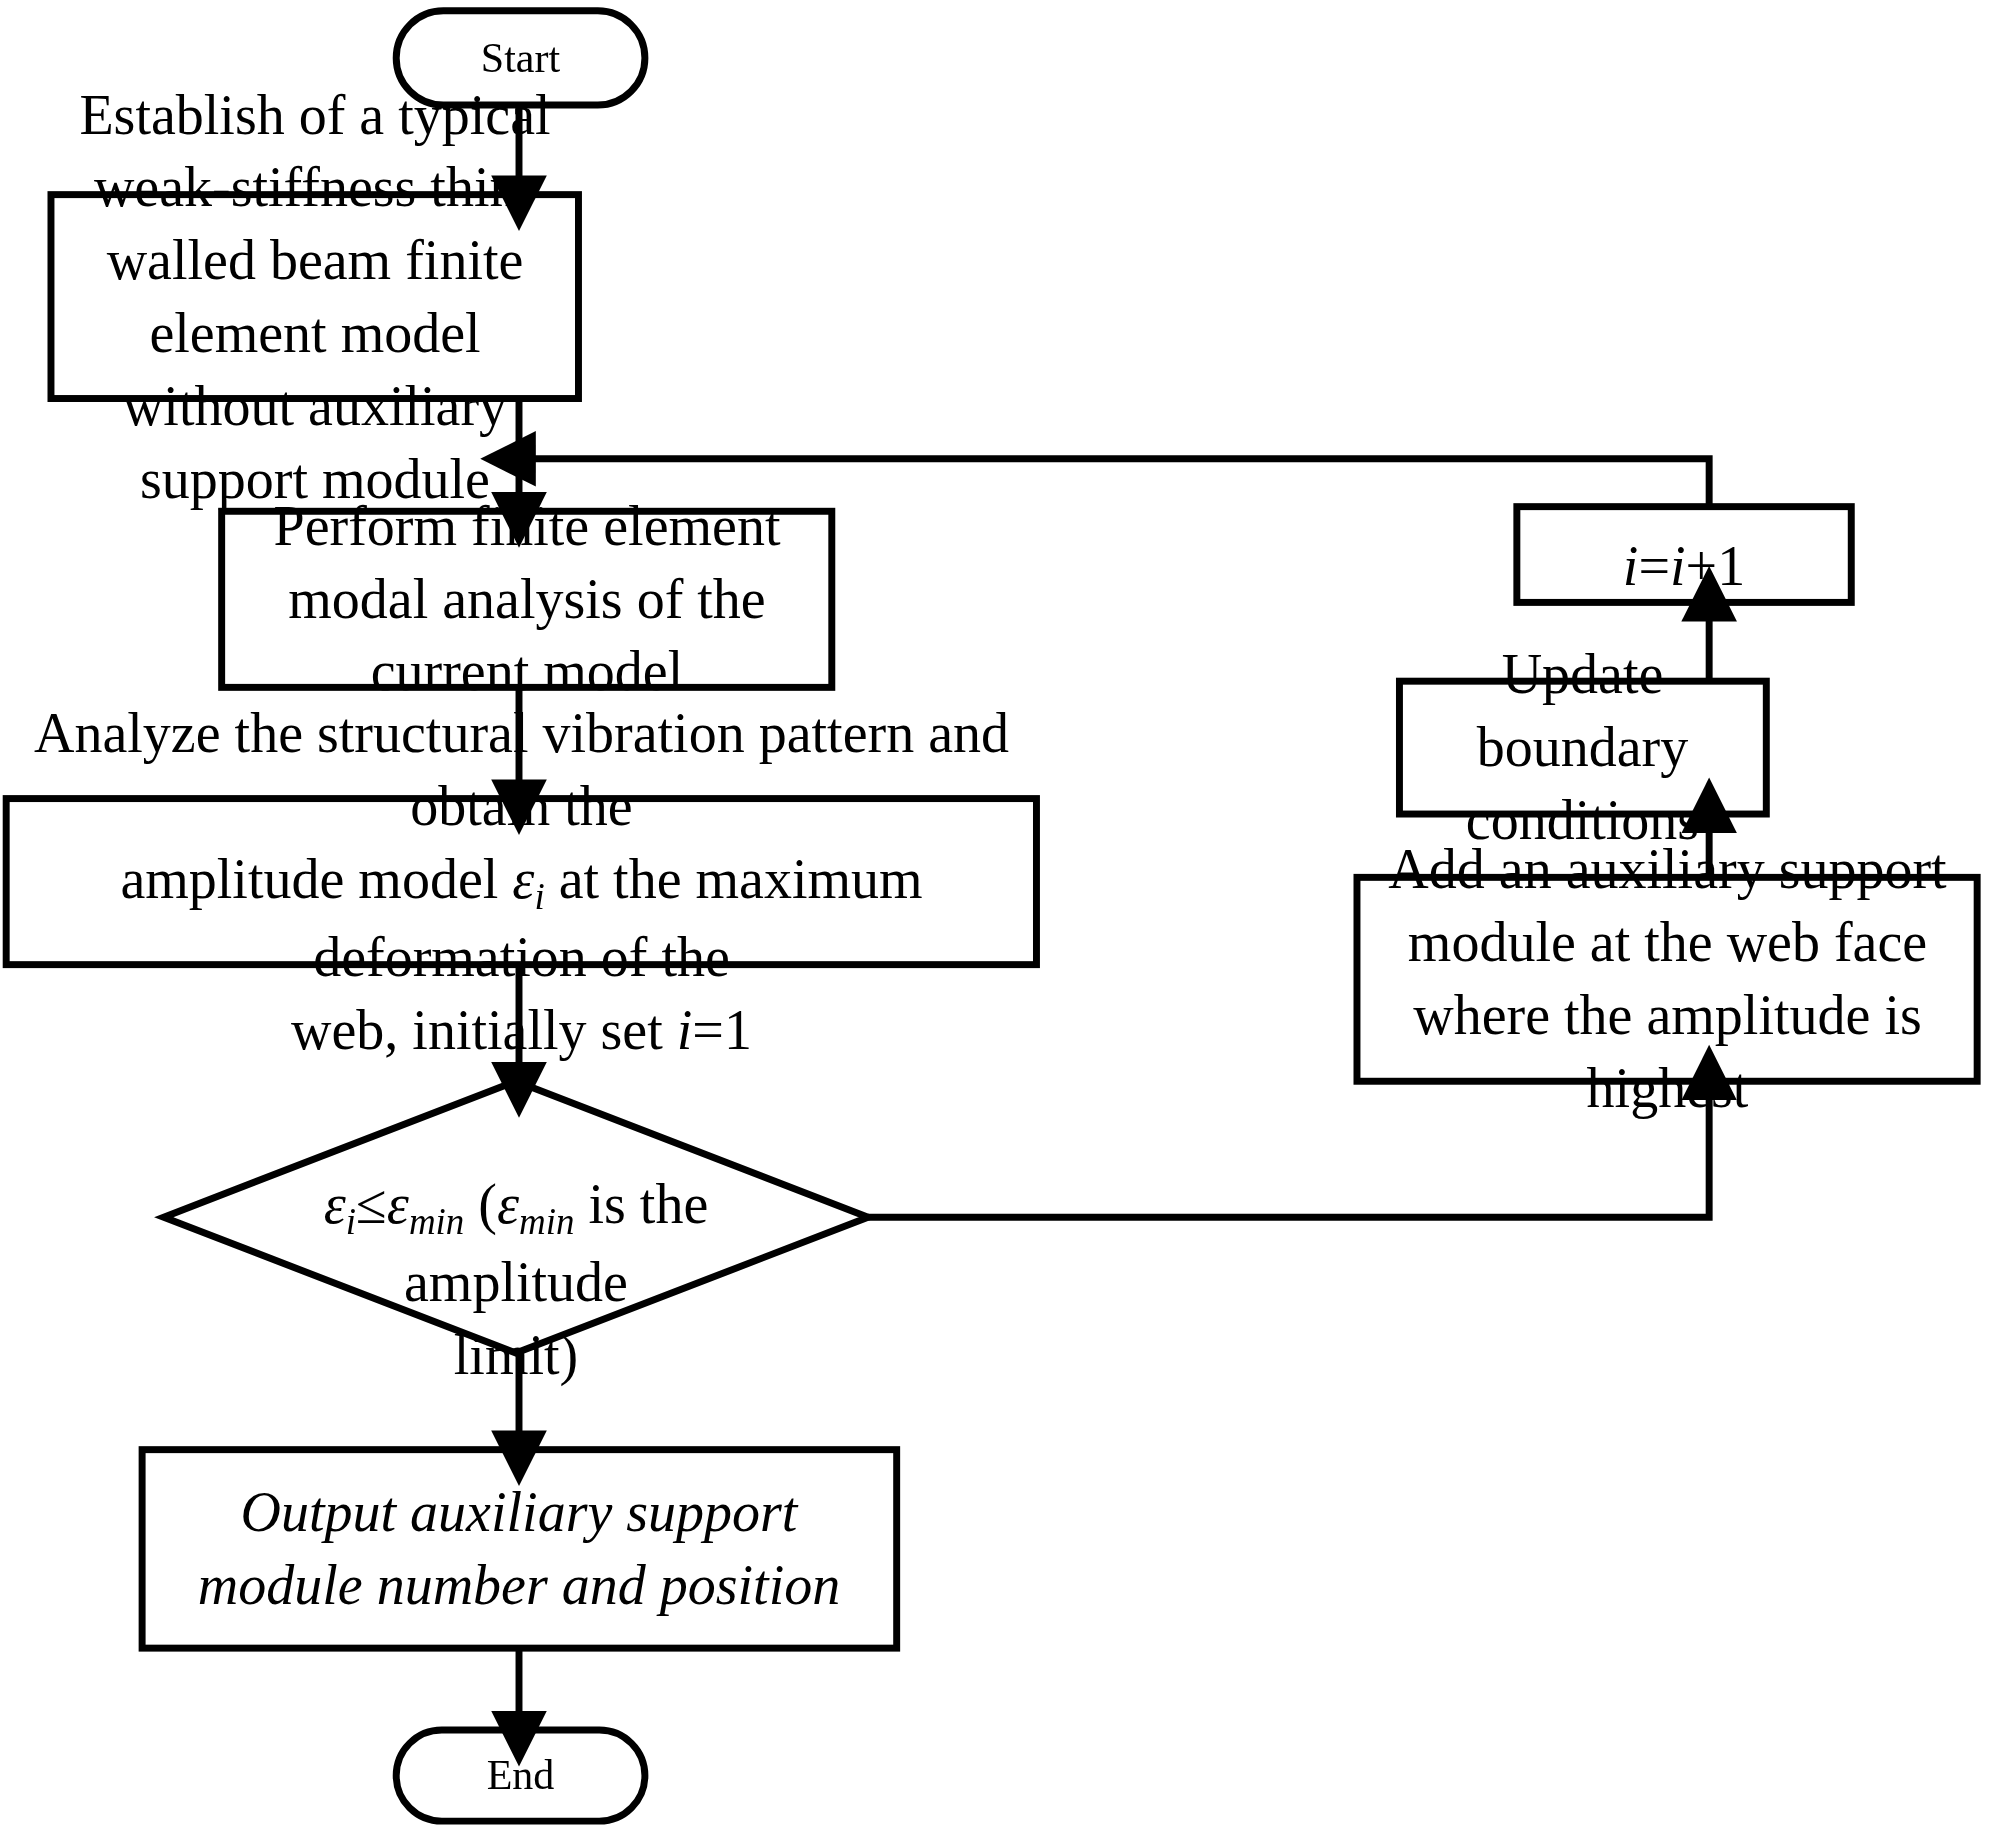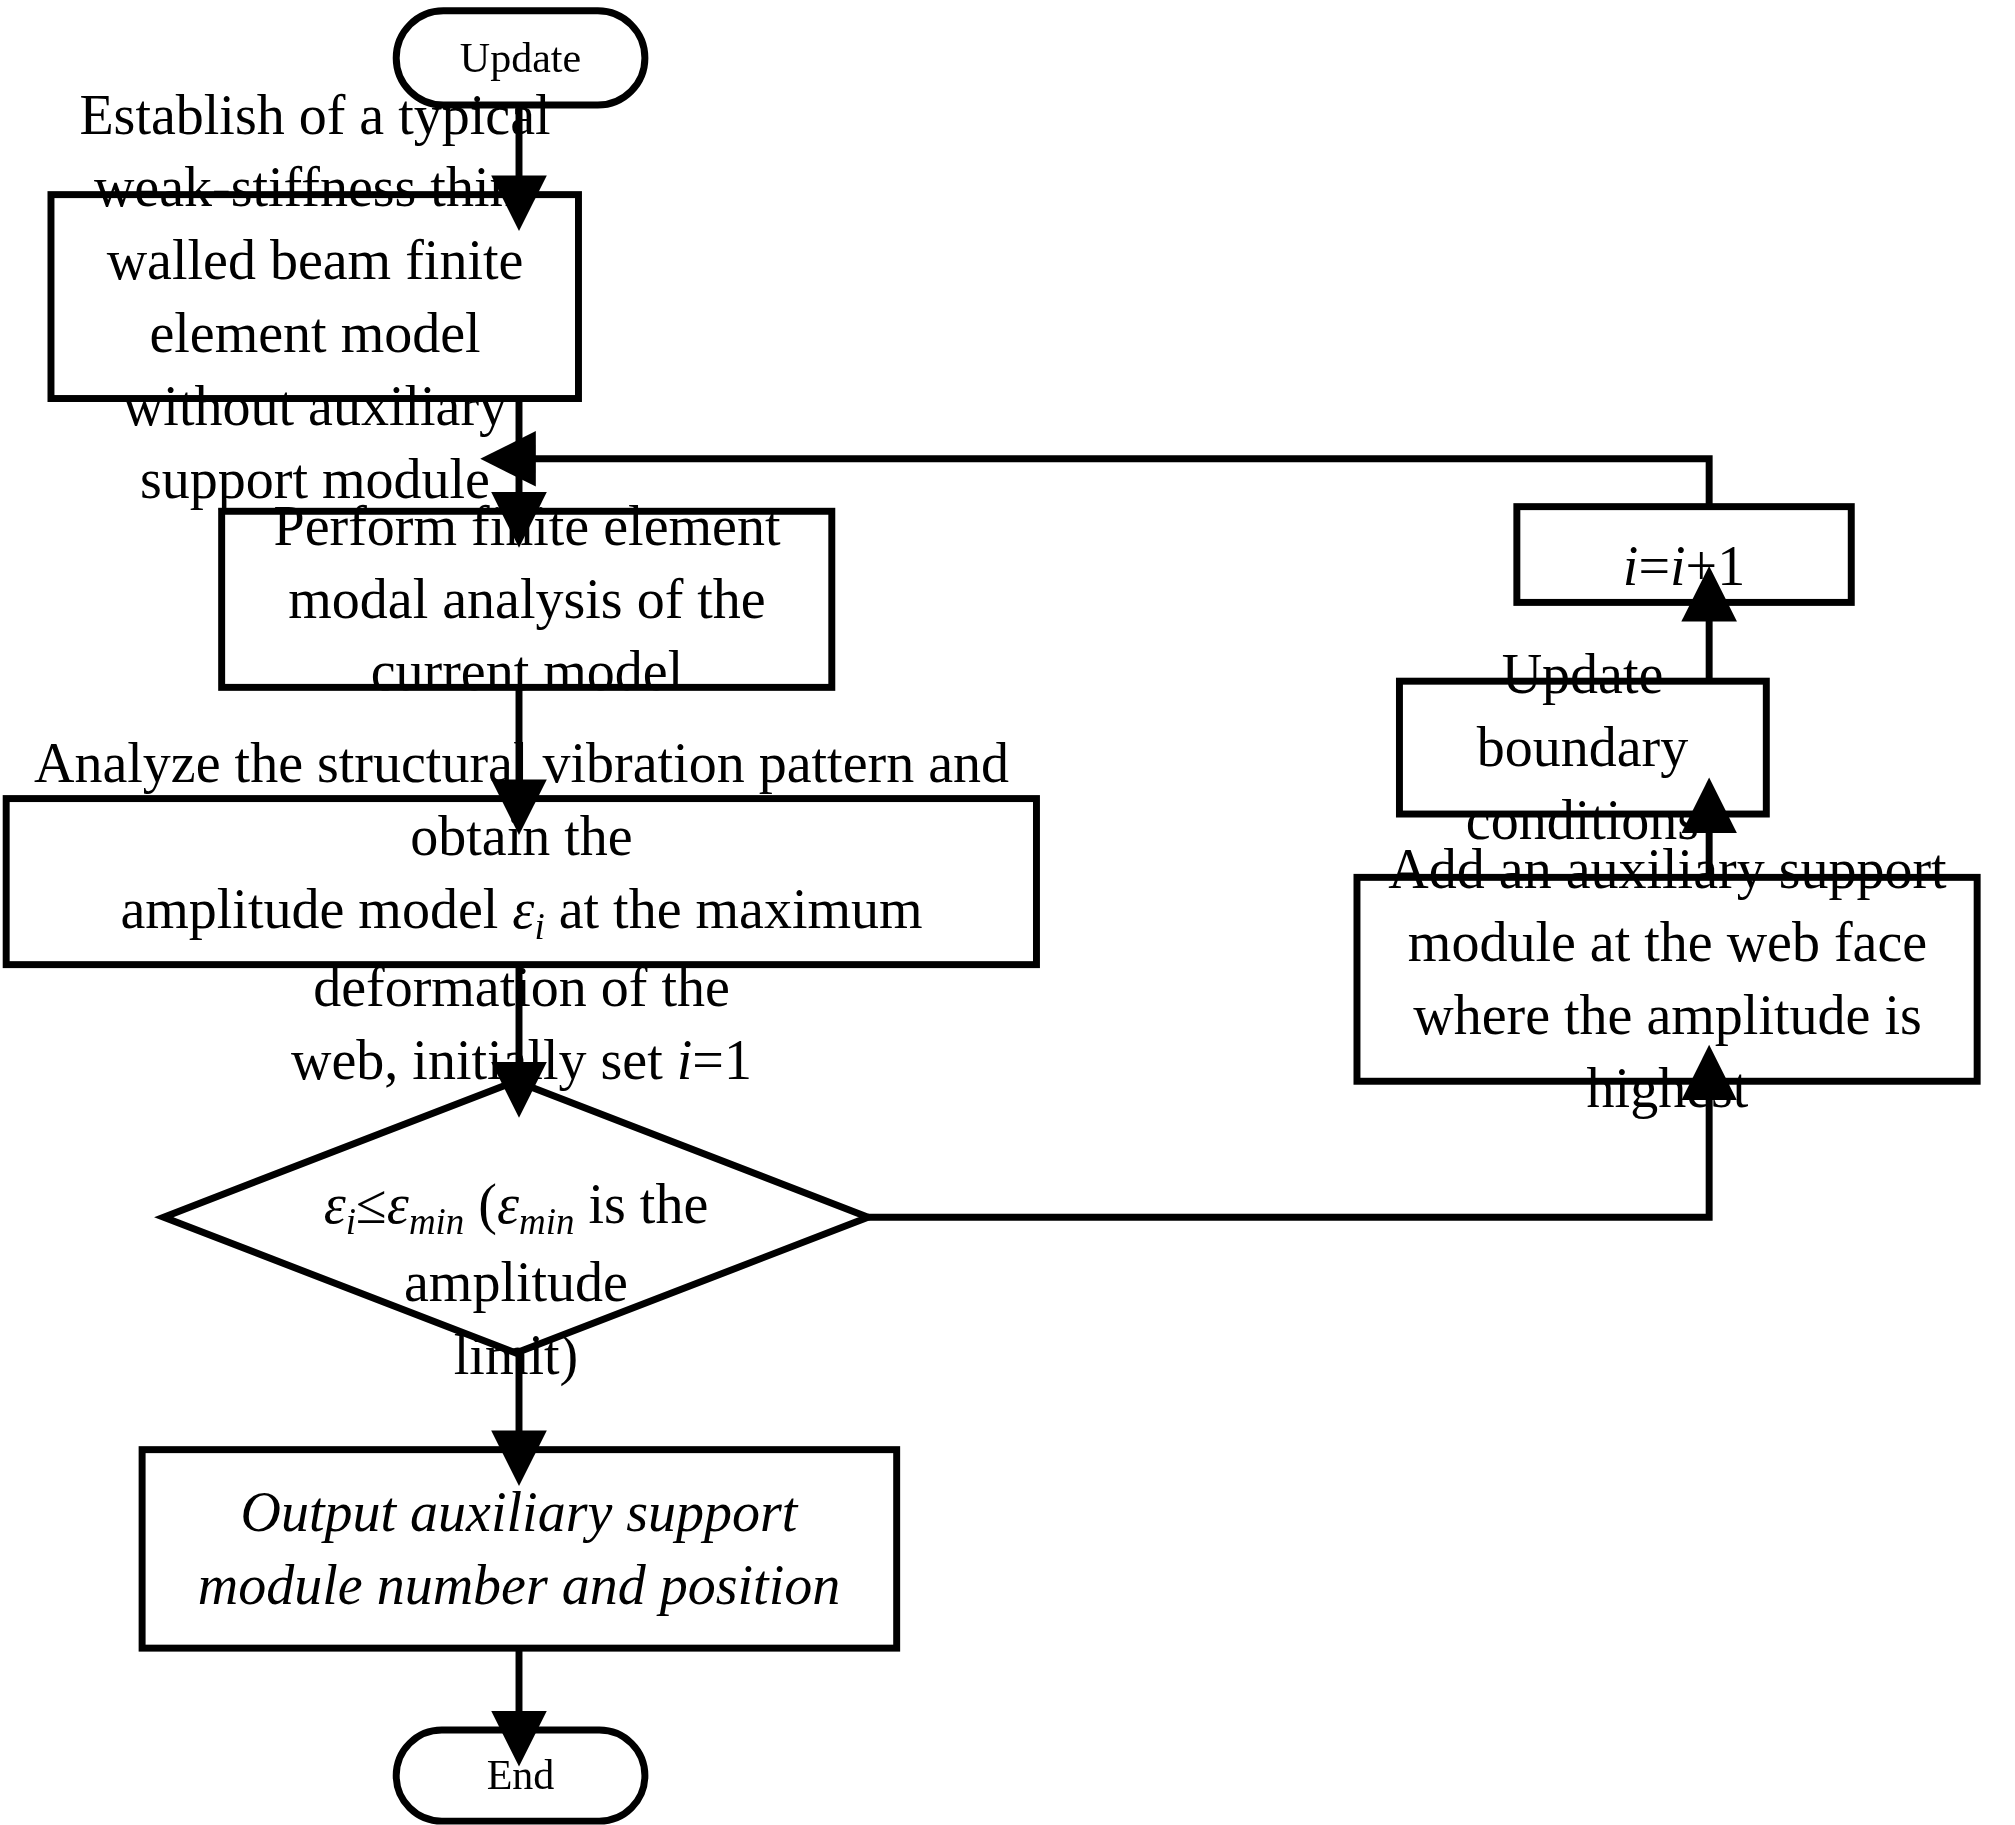--- a/index.html
+++ b/index.html
@@ -73,27 +73,27 @@
       <path d="M1124,1576 L2213,1576 L2213,1414" marker-end="url(#arrow)"></path>
 
       <path d="M2213,1136 L2213,1068" marker-end="url(#arrow)"></path>
 
       <path d="M2213,882 L2213,794" marker-end="url(#arrow)"></path>
 
       <path d="M2213,656 L2213,594 L683,594" marker-end="url(#arrow)"></path>
     </g>
   </svg>
 
-  <div class="node-text t-start" style="left:396px;top:10.8px;width:249px;height:94px;">Update</div>
+  <div class="node-text t-start" style="left:396px;top:10.8px;width:249px;height:94px;">Start</div>
 
   <div class="node-text t-box" style="left:62px;top:195px;width:506px;height:204px;padding:0 6.2px;box-sizing:border-box;">Establish of a typical weak-stiffness thin-walled beam finite element model without auxiliary support module</div>
 
   <div class="node-text t-box" style="left:232px;top:511px;width:590px;height:176px;padding:0 7.7px;box-sizing:border-box;">Perform finite element modal analysis of the current model</div>
 
-  <div class="node-text t-box" style="left:14px;top:829px;width:1015px;height:166px;flex-direction:column;justify-content:center;">
+  <div class="node-text t-box" style="left:14px;top:799px;width:1015px;height:166px;flex-direction:column;justify-content:center;">
     <span>Analyze the structural vibration pattern and obtain the</span>
     <span><span>amplitude model </span><i class="eps">ε</i><span class="sub">i</span><span> at the maximum deformation of the</span></span>
     <span><span>web, initially set </span><i>i</i><span>=1</span></span>
   </div>
 
   <div class="node-text t-box" style="left:255px;top:1168px;width:522px;height:151px;flex-direction:column;justify-content:flex-start;">
     <span><i class="eps">ε</i><span class="sub">i</span><span>≤</span><i class="eps">ε</i><span class="sub">min</span><span> (</span><i class="eps">ε</i><span class="sub">min</span><span> is the amplitude</span></span>
     <span>limit)</span>
   </div>
 

